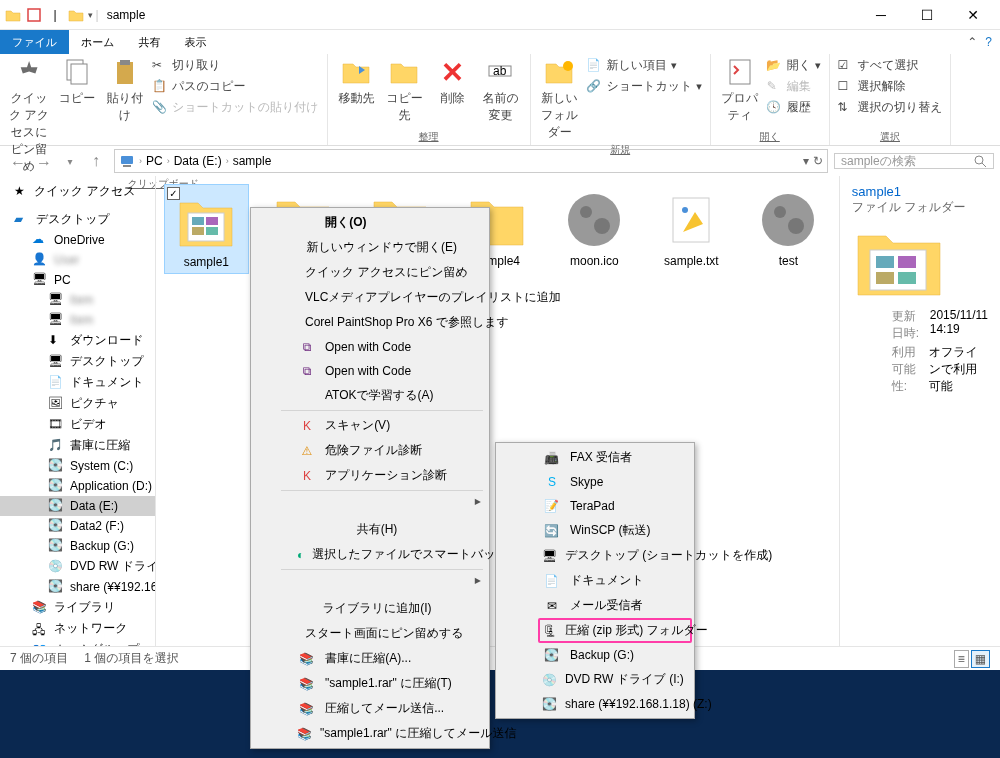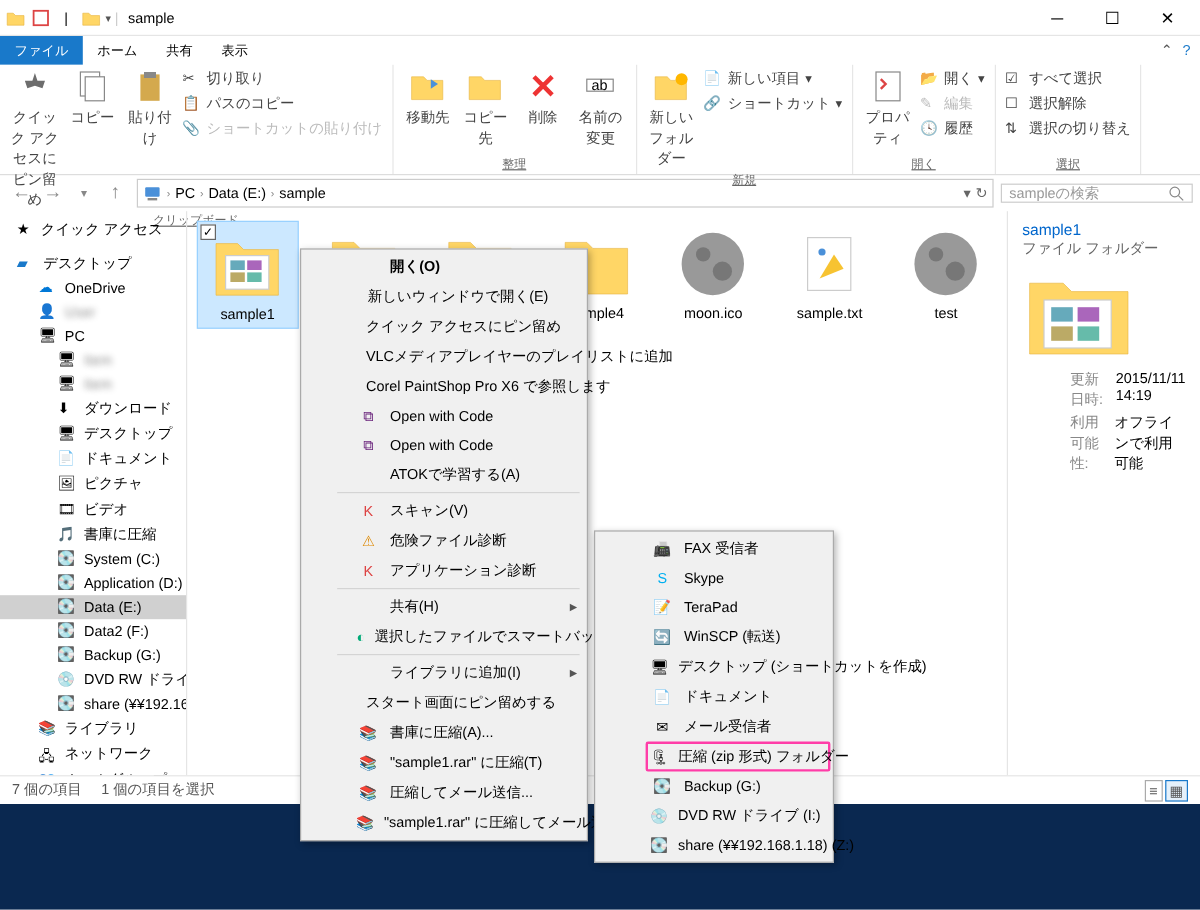--- a/index.html
+++ b/index.html
@@ -58,21 +58,21 @@
 .details-row { display: flex; gap: 6px; margin-top: 2px; margin-left: 40px; }
 .details-row .lbl { color: #888; }
 
 .status { height: 24px; border-top: 1px solid #e5e5e5; display: flex; align-items: center; padding: 0 10px; font-size: 11px; color: #555; gap: 16px; }
 .status .view-toggle { margin-left: auto; display: flex; gap: 2px; }
 
 .ctx { position: absolute; background: #f0f0f0; border: 1px solid #aaa; box-shadow: 2px 2px 6px rgba(0,0,0,0.3); padding: 2px; font-size: 11px; }
 .ctx-item { display: flex; align-items: center; gap: 8px; padding: 4px 30px 4px 4px; white-space: nowrap; margin-left: 40px; }
 .ctx-item .ic-slot { width: 20px; height: 16px; display: flex; align-items: center; justify-content: center; }
 .ctx-item.arrow::after { content: "▶"; position: absolute; right: 6px; font-size: 8px; color: #555; }
-.ctx-item.hi { position: relative; }
+.ctx-item.hi { position: relative; flex-direction: column; }
 .ctx-sep { height: 1px; background: #d4d4d4; margin: 2px 4px 2px 28px; }
 .ctx1 { left: 250px; top: 207px; width: 240px; }
 .ctx2 { left: 495px; top: 442px; width: 200px; }
 .hot { border: 2px solid #ff3da8; padding: 2px 28px 2px 2px; border-radius: 2px; position: relative; }
 
 .folder-ic { fill: #ffd666; stroke: #e6b33f; stroke-width: .5; }
 .chk { position: absolute; top: 2px; left: 2px; width: 13px; height: 13px; border: 1px solid #666; background: #fff; display: flex; align-items: center; justify-content: center; font-size: 10px; }
 </style>
 </head>
 <body>

